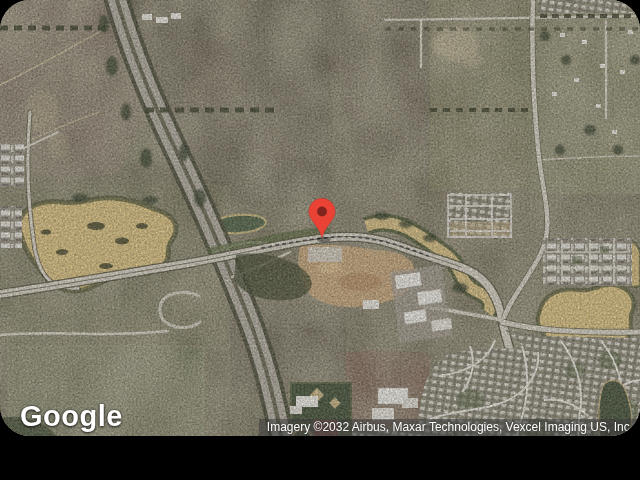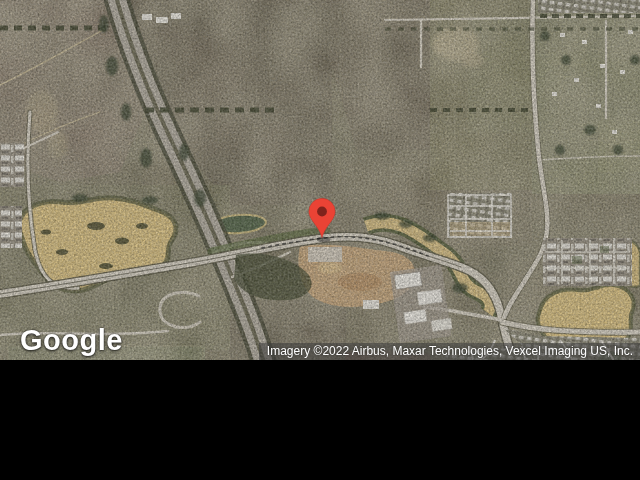--- a/index.html
+++ b/index.html
@@ -1,19 +1,20 @@
 <!DOCTYPE html>
 <html><head>
 <meta charset="utf-8">
 <style>
   html,body{margin:0;padding:0;background:#000;}
   .viewport{
-    position:relative;width:640px;height:360px;overflow:hidden;
+    position:relative;width:640px;height:436px;overflow:hidden;
     font-family:"Liberation Sans",sans-serif;
     user-select:none;
+    border-radius:30px;
   }
   .map-svg{position:absolute;left:0;top:0;width:640px;height:480px;display:block;cursor:grab;}
   .google-logo{
     position:absolute;left:20px;bottom:3px;
     color:#fff;font-size:29px;font-weight:600;letter-spacing:0.5px;
     text-shadow:0 1px 3px rgba(0,0,0,0.75),0 0 2px rgba(0,0,0,0.6);
     cursor:pointer;
   }
   .attribution{
     position:absolute;right:0;bottom:0;height:17px;line-height:17px;
@@ -362,14 +363,14 @@
   </g>
 
   <g transform="translate(322,238)">
     <ellipse cx="1.5" cy="1.5" rx="7" ry="3" fill="rgba(0,0,0,0.35)"></ellipse>
     <path d="M0,0 C-2.2,-8 -6,-12 -9.5,-17 C-12,-20.5 -13.2,-23.5 -13.2,-26.5 A13.2,13.2 0 1 1 13.2,-26.5 C13.2,-23.5 12,-20.5 9.5,-17 C6,-12 2.2,-8 0,0 Z" stroke="#a33127" stroke-width="0.6" stroke-opacity="0.6" fill="#EA4335"></path>
     <circle cx="0" cy="-26.5" r="4.9" fill="#7F231C"></circle>
   </g>
 </svg>
 
 <div class="google-logo">Google</div>
-<div class="attribution">Imagery ©2022 Airbus, Maxar Technologies, Vexcel Imaging US, Inc.</div>
+<div class="attribution">Imagery ©2032 Airbus, Maxar Technologies, Vexcel Imaging US, Inc.</div>
 </div>
 
 </body></html>

